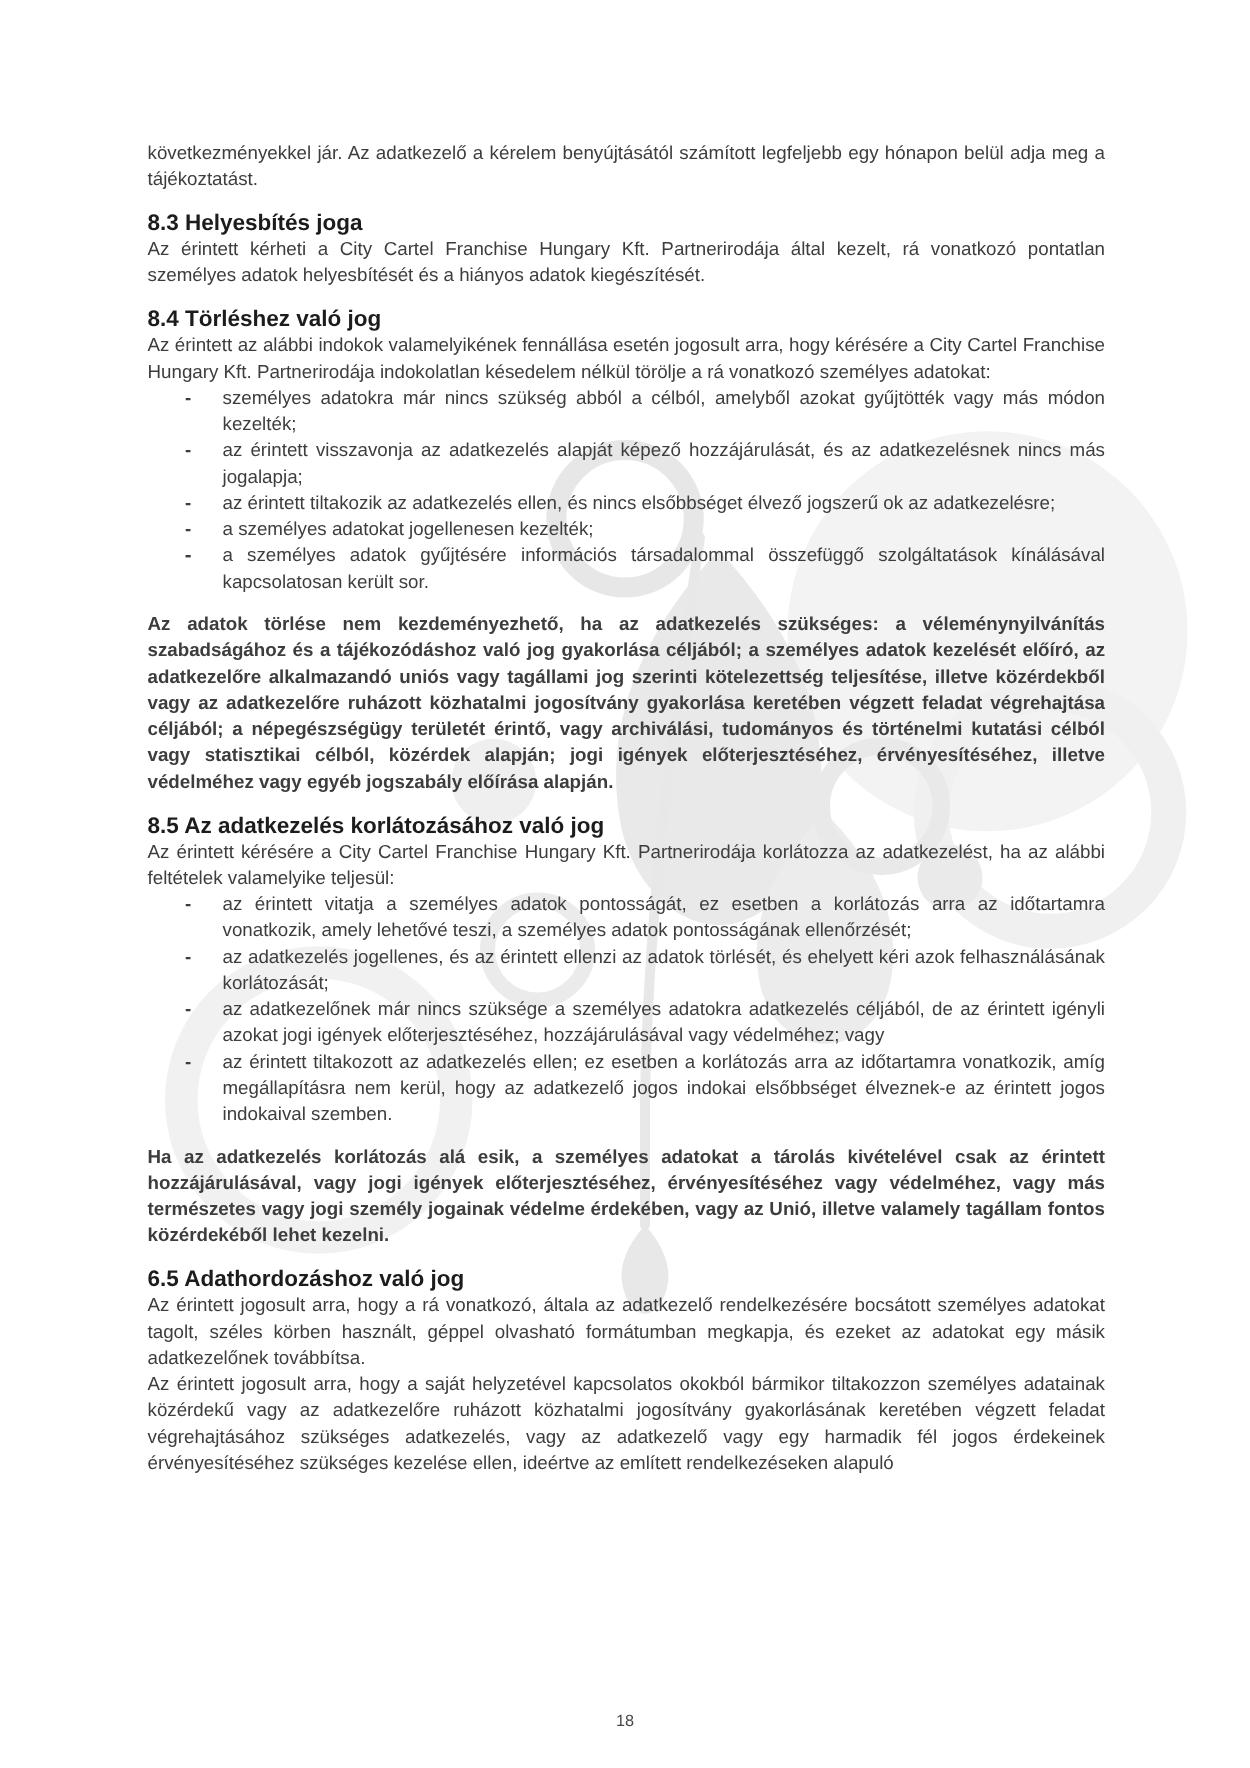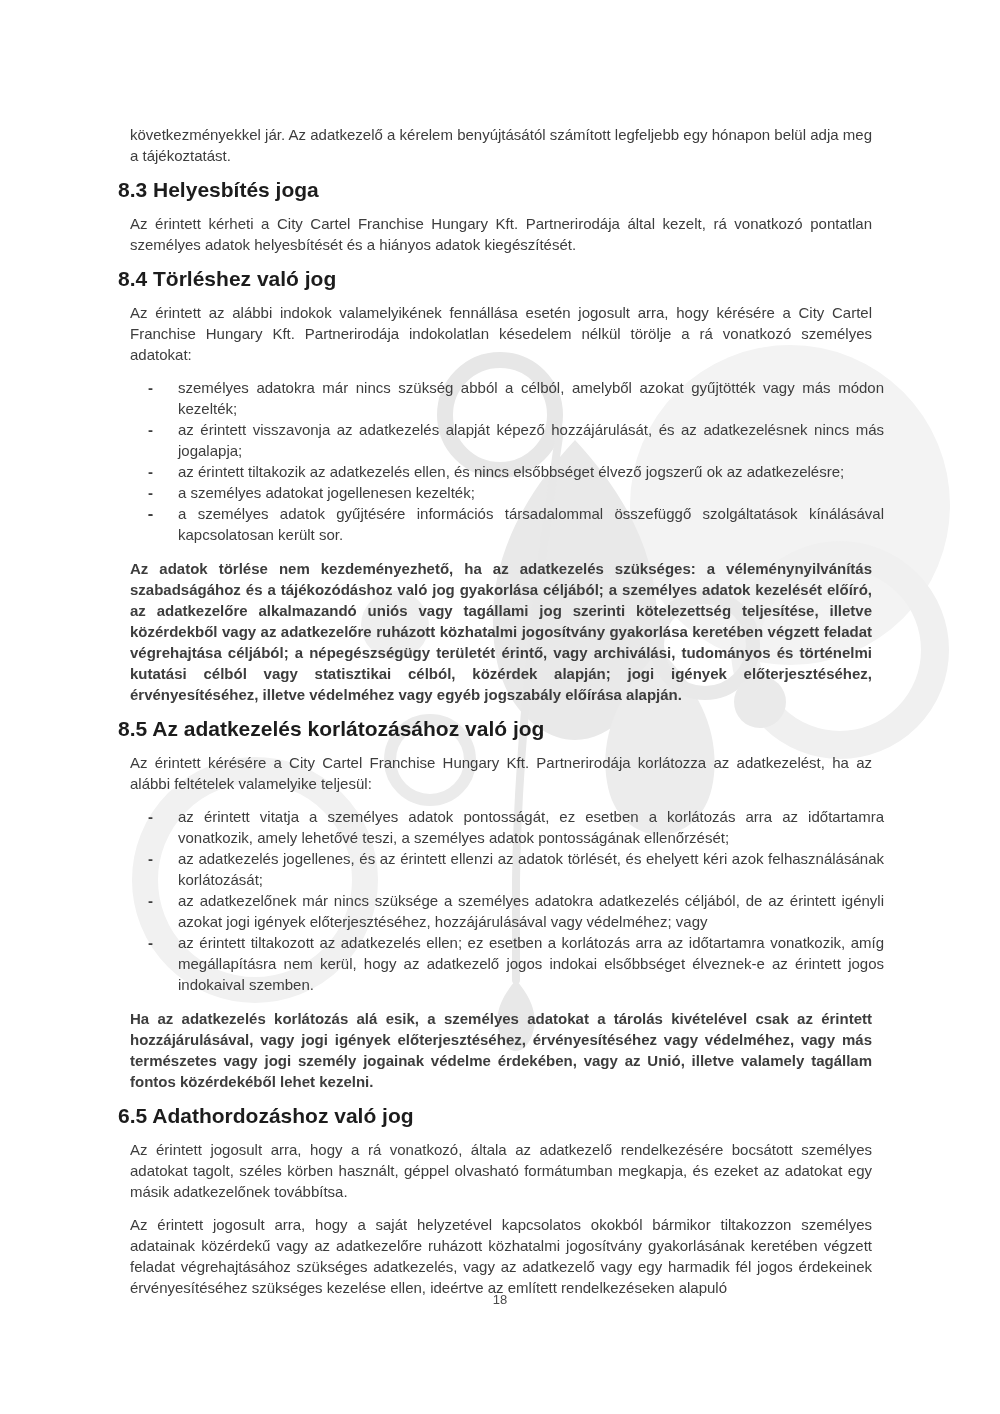--- a/index.html
+++ b/index.html
@@ -18,25 +18,25 @@
   }
   .content{
     position:absolute;
     left:118px;top:112px;
     width:766px;
     color:#3d3d3d;
     font-size:15px;
     line-height:21px;
     text-align:justify;
   }
-  .content p{margin:12px;}
+  .content p{margin:0;}
   .content p.gap-above{margin-top:13px;font-weight:bold;}
   .content h2{
     margin:13px 0 0 0;
-    font-size:21px;
+    font-size:18px;
     line-height:22px;
     font-weight:bold;
     color:#1c1c1c;
     text-align:left;
   }
   ul.dashlist{
     list-style:none;
     margin:0;padding:0;
   }
   ul.dashlist li{
@@ -44,21 +44,21 @@
     padding-left:60px;
   }
   ul.dashlist .dash{
     position:absolute;
     left:30px;top:0;
     font-weight:bold;
   }
   .page-number{
     position:absolute;
     left:0;right:0;
-    top:1292px;
+    top:1369px;
     text-align:center;
     font-size:13px;
     color:#4a4a4a;
   }
 </style>
 </head>
 <body>
 
 <svg class="watermark" viewBox="0 0 880 800" aria-hidden="true">
   <circle cx="710" cy="185" r="160" fill="#f3f3f3"></circle>

